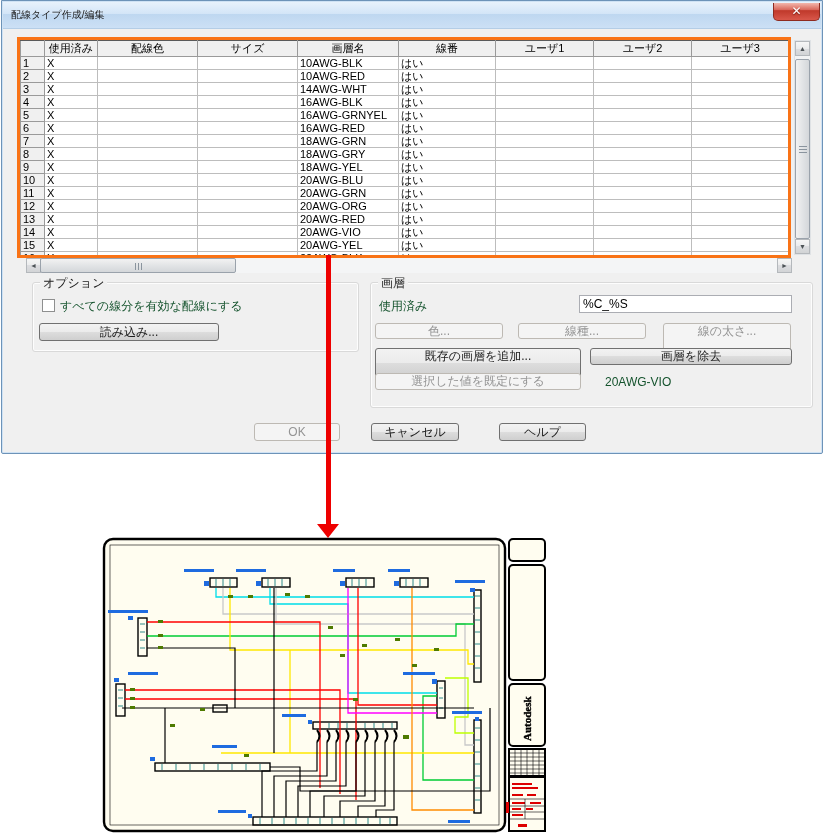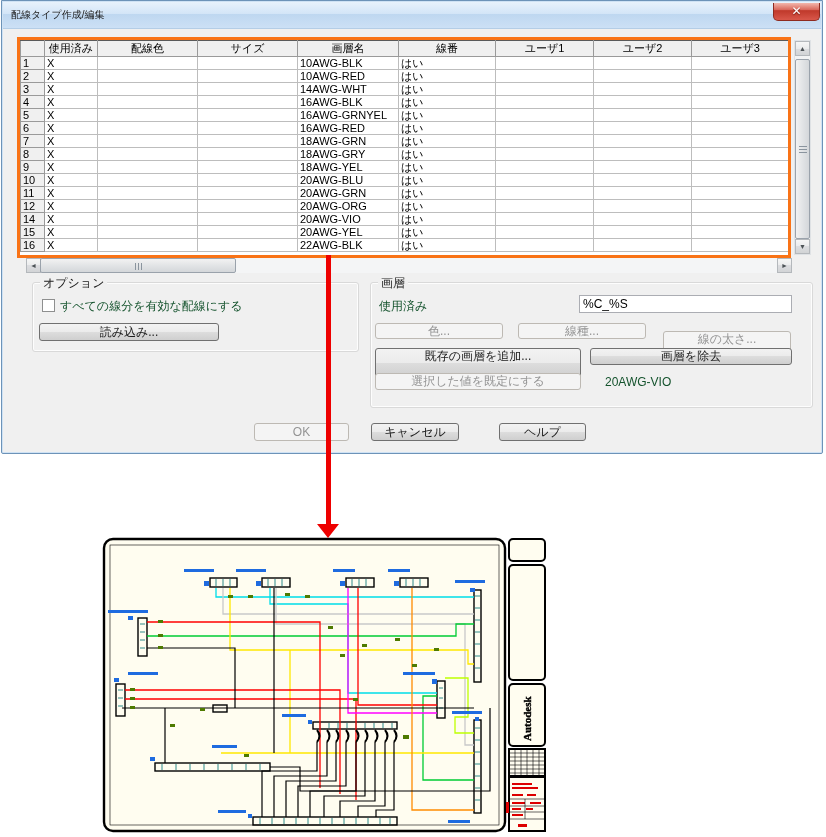--- a/index.html
+++ b/index.html
@@ -239,20 +239,31 @@
               <td>X</td>
               <td></td>
               <td></td>
               <td>20AWG-ORG</td>
               <td>はい</td>
               <td></td>
               <td></td>
               <td></td>
             </tr>
             <tr>
+              <td class="rn">13</td>
+              <td>X</td>
+              <td></td>
+              <td></td>
+              <td>20AWG-RED</td>
+              <td>はい</td>
+              <td></td>
+              <td></td>
+              <td></td>
+            </tr>
+            <tr>
               <td class="rn">14</td>
               <td>X</td>
               <td></td>
               <td></td>
               <td>20AWG-VIO</td>
               <td>はい</td>
               <td></td>
               <td></td>
               <td></td>
             </tr>
@@ -303,27 +314,27 @@
     <div class="cb" style="left:40px; top:298px;"></div>
     <span class="lbl" style="left:58px; top:297px;">すべての線分を有効な配線にする</span>
     <div class="pushbtn" style="left:37px; top:322px; width:180px; height:18px; line-height:16px;">読み込み...</div>
 
     <div class="groupbox" style="left:368px; top:281px; width:443px; height:126px;"></div>
     <span class="grouplabel" style="left:376px; top:274px;">画層</span>
     <span class="lbl" style="left:377px; top:297px;">使用済み</span>
     <input class="txtinput" style="left: 577px; top: 294px; width: 213px; height: 18px;" value="%C_%S">
     <div class="pushbtn dis" style="left:373px; top:322px; width:128px; height:16px; line-height:14px;">色...</div>
     <div class="pushbtn dis" style="left:516px; top:322px; width:128px; height:16px; line-height:14px;">線種...</div>
-    <div class="pushbtn dis" style="left:661px; top:330px; width:128px; height:28px; line-height:14px;">線の太さ...</div>
+    <div class="pushbtn dis" style="left:661px; top:322px; width:128px; height:28px; line-height:14px;">線の太さ...</div>
     <div class="pushbtn" style="left:373px; top:347px; width:206px; height:30px; line-height:15px;">既存の画層を追加...</div>
     <div class="pushbtn" style="left:588px; top:347px; width:202px; height:17px; line-height:15px;">画層を除去</div>
     <div class="pushbtn dis" style="left:373px; top:372px; width:206px; height:17px; line-height:15px;">選択した値を既定にする</div>
     <span class="lbl" style="left:603px; top:374px;">20AWG-VIO</span>
 
-    <div class="pushbtn dis" style="left:252px; top:422px; width:95px; height:18px; line-height:16px;">OK</div>
+    <div class="pushbtn dis" style="left:252px; top:422px; width:86px; height:18px; line-height:16px;">OK</div>
     <div class="pushbtn" style="left:369px; top:422px; width:88px; height:18px; line-height:16px;">キャンセル</div>
     <div class="pushbtn" style="left:497px; top:422px; width:87px; height:18px; line-height:16px;">ヘルプ</div>
   </div>
 
   <div class="anno-line"></div>
   <div class="anno-head"></div>
 
   <div class="drawing">
   <svg width="450" height="300" viewBox="0 0 450 300" xmlns="http://www.w3.org/2000/svg">
 

